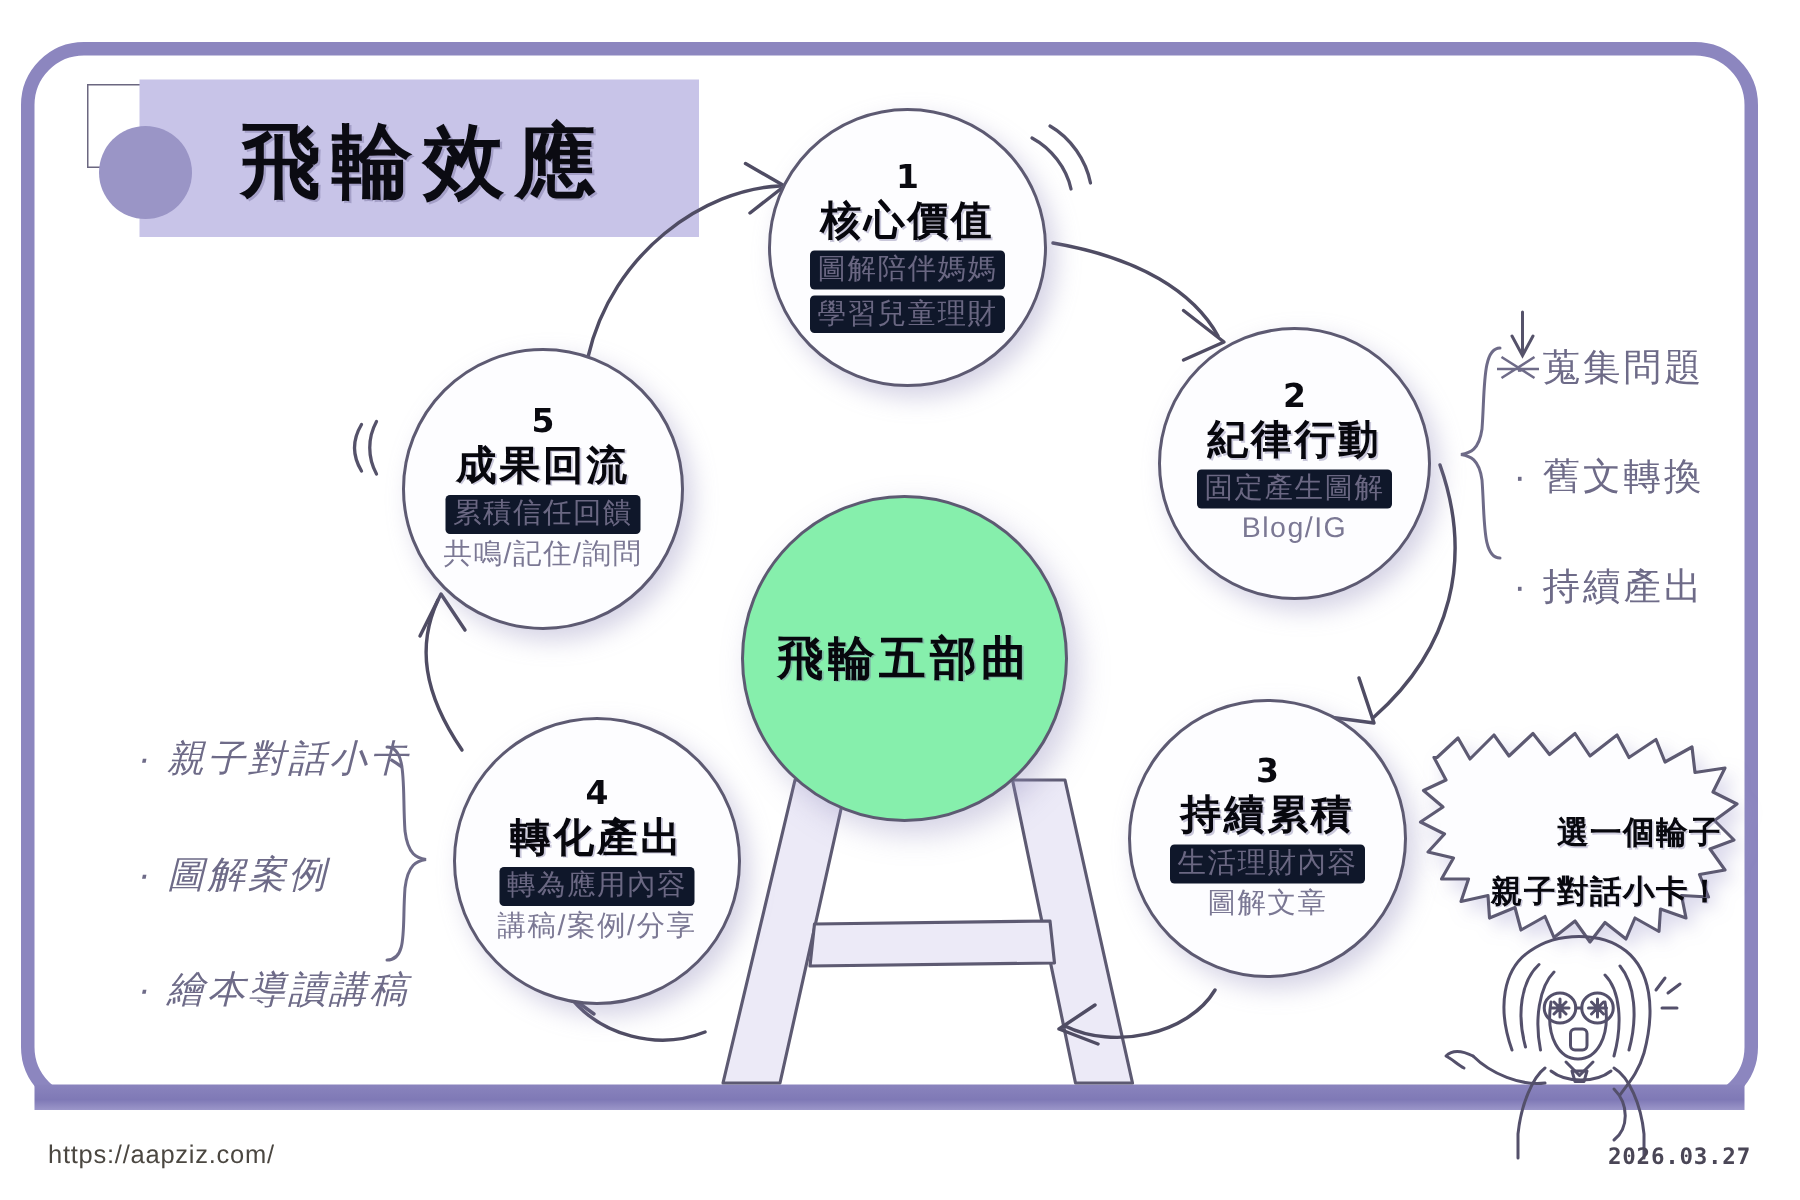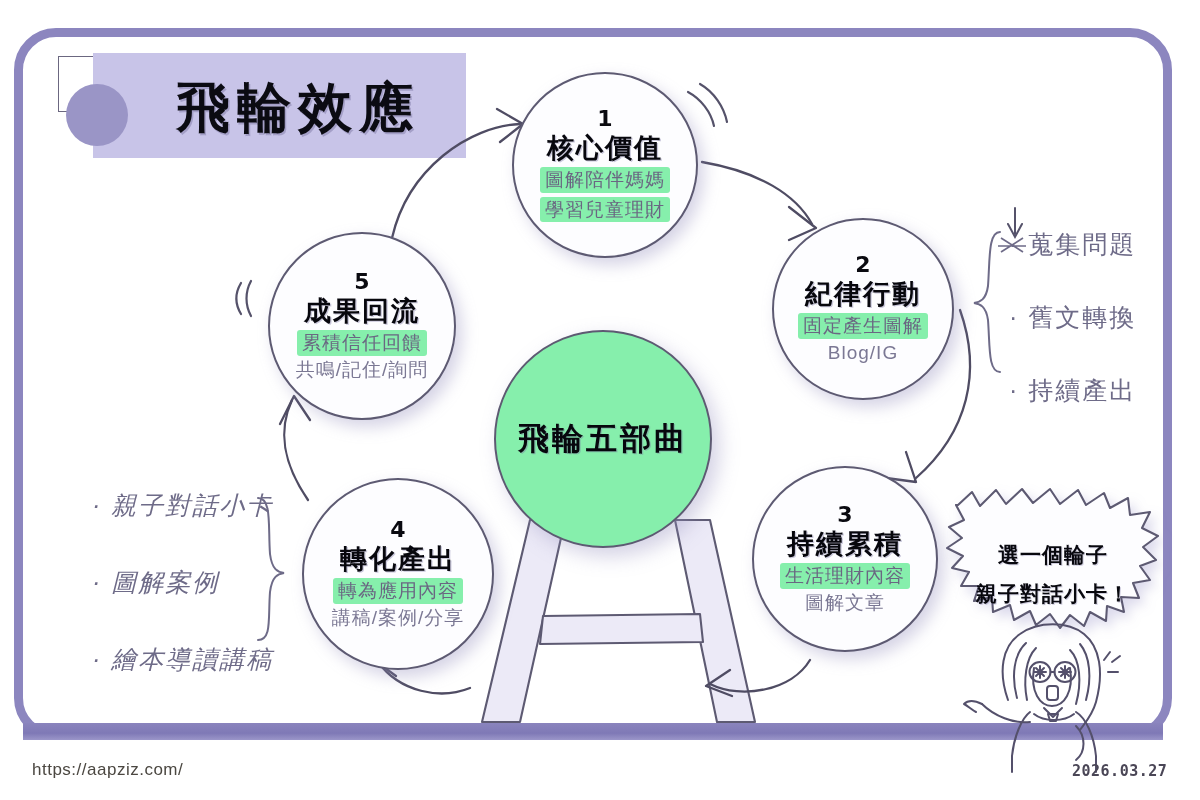--- a/index.html
+++ b/index.html
@@ -47,21 +47,21 @@
 
   
   .title-band {
     position: absolute;
     left: 93px; top: 53px;
     width: 373px; height: 105px;
     background: #c8c4e8;
   }
   .title-text {
     position: absolute;
-    left: 176px; top: 72px;
+    left: 160px; top: 72px;
     width: 300px;
     font-family: "DejaVu Sans", sans-serif;
     font-size: 54px;
     font-weight: 700;
     letter-spacing: 7px;
     color: #0b0b12;
     text-shadow: 1.5px 1.5px 0 rgba(120,115,160,.45);
     white-space: nowrap;
   }
 
@@ -134,21 +134,21 @@
     text-shadow: 1.2px 1.2px 0 rgba(125,120,165,.40);
     white-space: nowrap;
     line-height: 1.15;
   }
   .node-hl {
     margin-top: 4px;
     font-family: "Liberation Sans", sans-serif;
     font-size: 19px;
     letter-spacing: 1px;
     color: #6a6782;
-    background: #86efac;
+    background: #0f172a;
     border-radius: 3px;
     padding: 1px 5px;
     white-space: nowrap;
     line-height: 1.25;
   }
   .node-sub {
     margin-top: 3px;
     font-family: "Liberation Sans", sans-serif;
     font-size: 19px;
     letter-spacing: 1px;
@@ -178,21 +178,21 @@
     white-space: nowrap;
   }
   #notes-right { left: 1009px; top: 228px; gap: 40px; }
   #notes-left  { left: 92px;  top: 489px; gap: 44px; font-style: italic; }
 
   
   .bubble-text {
     position: absolute;
     left: 958px; top: 536px;
     width: 190px;
-    text-align: center;
+    text-align: right;
     font-family: "DejaVu Sans", sans-serif;
     font-size: 21px;
     font-weight: 700;
     letter-spacing: 1px;
     color: #08080e;
     line-height: 1.85;
     text-shadow: 1px 1px 0 rgba(125,120,165,.35);
   }
 
   

